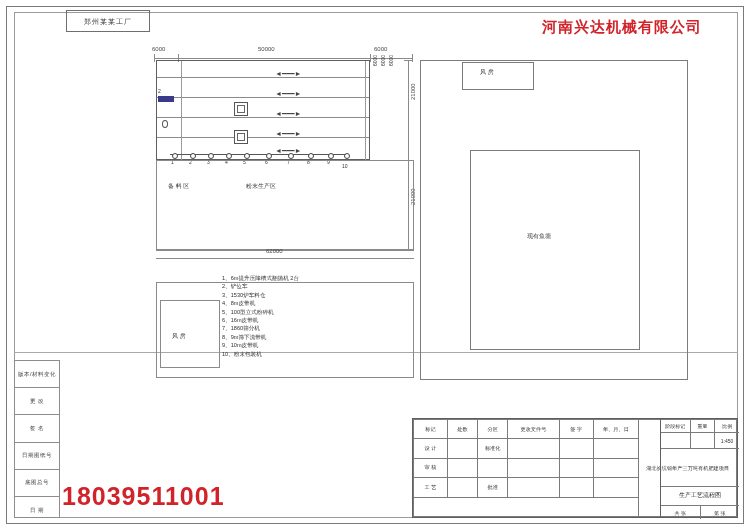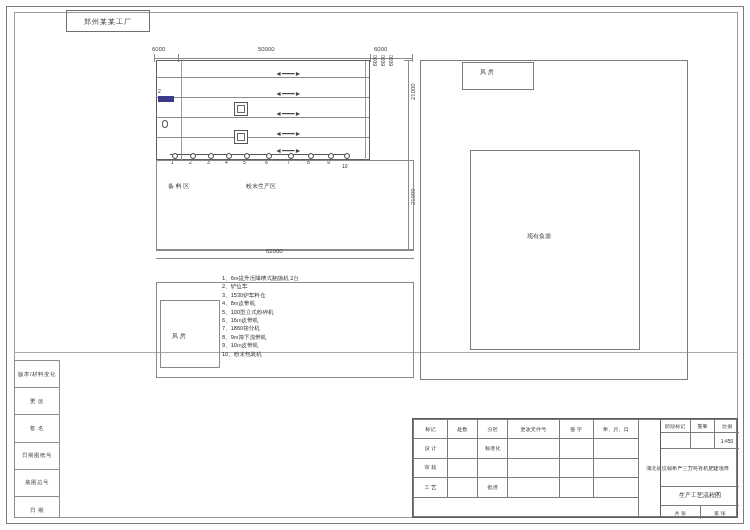--- a/index.html
+++ b/index.html
@@ -84,21 +84,23 @@
 
 <div id="sheet">
 
   <div class="abs outer-border"></div>
   <div class="abs inner-border"></div>
 
   <div class="abs top-stamp">
     <span>郑州某某工厂</span>
   </div>
 
-
+  <div class="abs company">河南兴达机械有限公司</div>
+
+  <div class="abs phone">18039511001</div>
 
   <div class="abs rule-a"></div>
 
   <div class="abs left-col">
     <div class="cell">
         <span>版本/材料变化</span>
       </div>
     <div class="cell">
         <span>更  改</span>
       </div>

